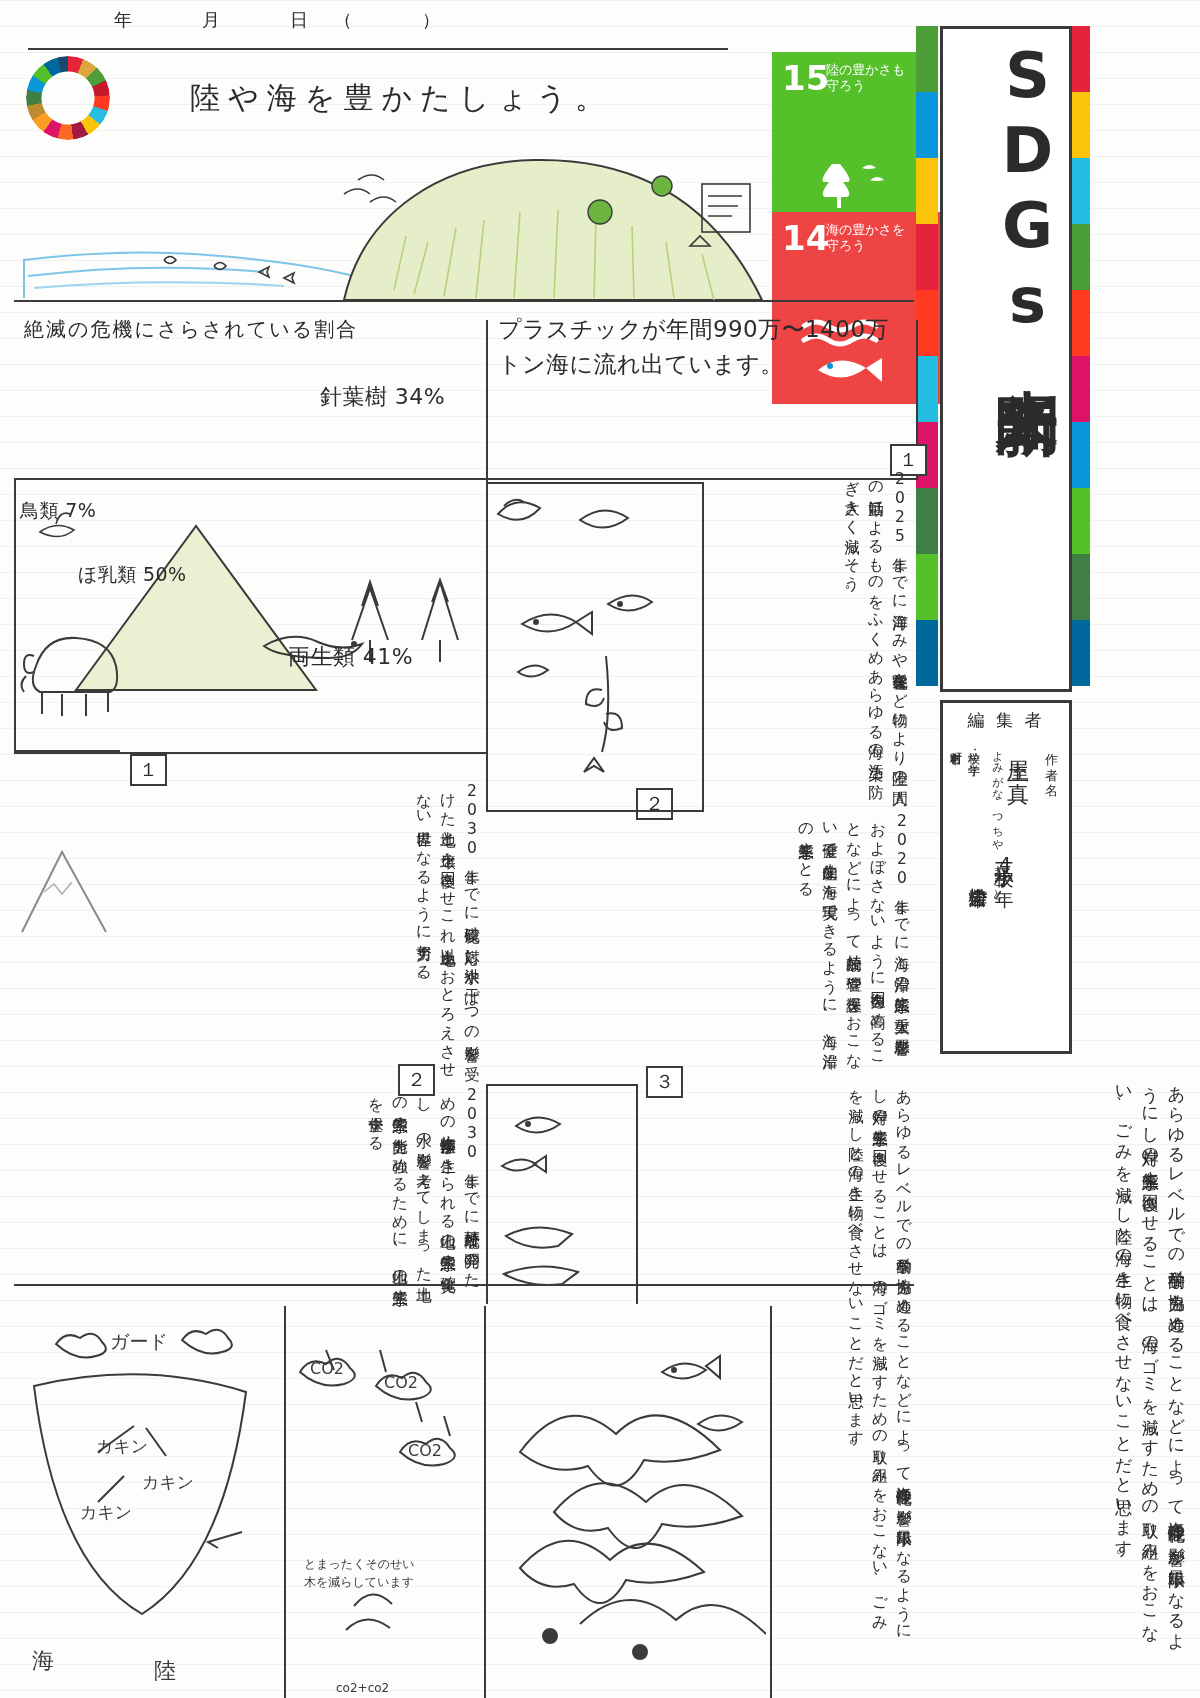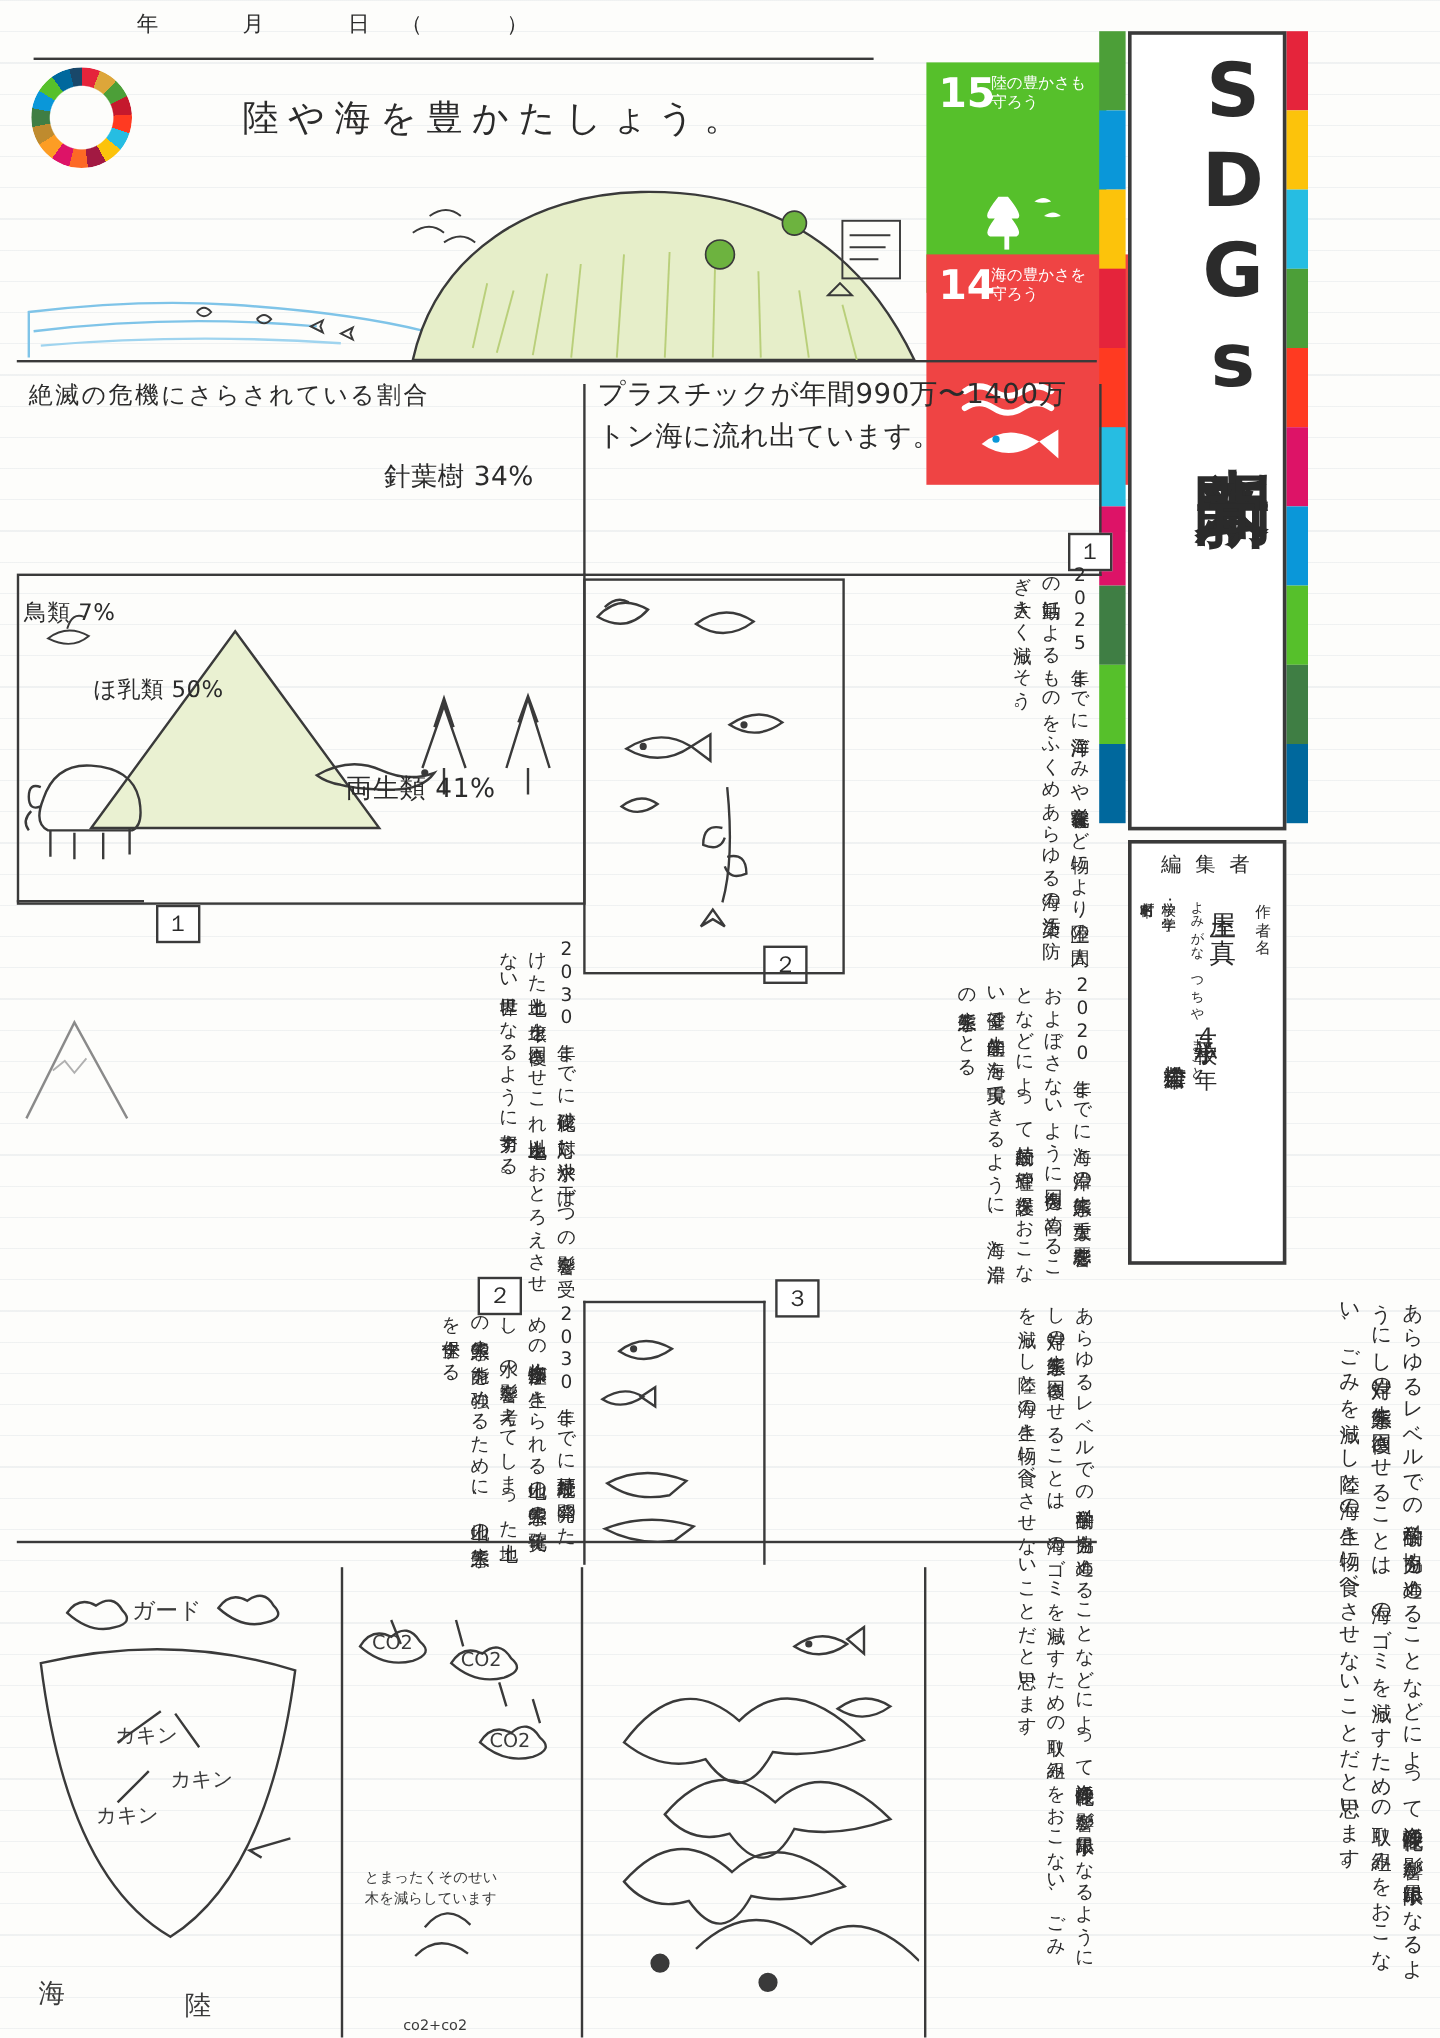--- a/index.html
+++ b/index.html
@@ -30,21 +30,21 @@
   .sdg-wheel{position:absolute;left:26px;top:56px;width:84px;height:84px;border-radius:50%;
     background:conic-gradient(
       #e5243b 0 6%, #dda63a 6% 12%, #4c9f38 12% 18%, #c5192d 18% 24%,
       #ff3a21 24% 30%, #26bde2 30% 36%, #fcc30b 36% 42%, #a21942 42% 48%,
       #fd6925 48% 54%, #dd1367 54% 60%, #fd9d24 60% 66%, #bf8b2e 66% 72%,
       #3f7e44 72% 78%, #0a97d9 78% 84%, #56c02b 84% 90%, #00689d 90% 96%,
       #19486a 96% 100%);
     -webkit-mask:radial-gradient(circle, transparent 26px, #000 27px);
             mask:radial-gradient(circle, transparent 26px, #000 27px);}
 
-  .head-title{position:absolute;left:190px;top:78px;font-size:30px;letter-spacing:8px;margin-left:12px;}
+  .head-title{position:absolute;left:190px;top:78px;font-size:30px;letter-spacing:8px;}
 
   
   .top-illu{position:absolute;left:14px;top:150px;width:760px;height:150px;}
 
   
   .badge{position:absolute;width:150px;height:192px;color:#fff;}
   .badge .num{position:absolute;left:10px;top:6px;font-size:34px;font-weight:bold;}
   .badge .lab{position:absolute;left:54px;top:10px;font-size:13px;line-height:1.25;}
   .badge-15{left:772px;top:52px;background:#56c02b;}
   .badge-14{left:772px;top:212px;background:#ef4444;padding-left:44px;}

